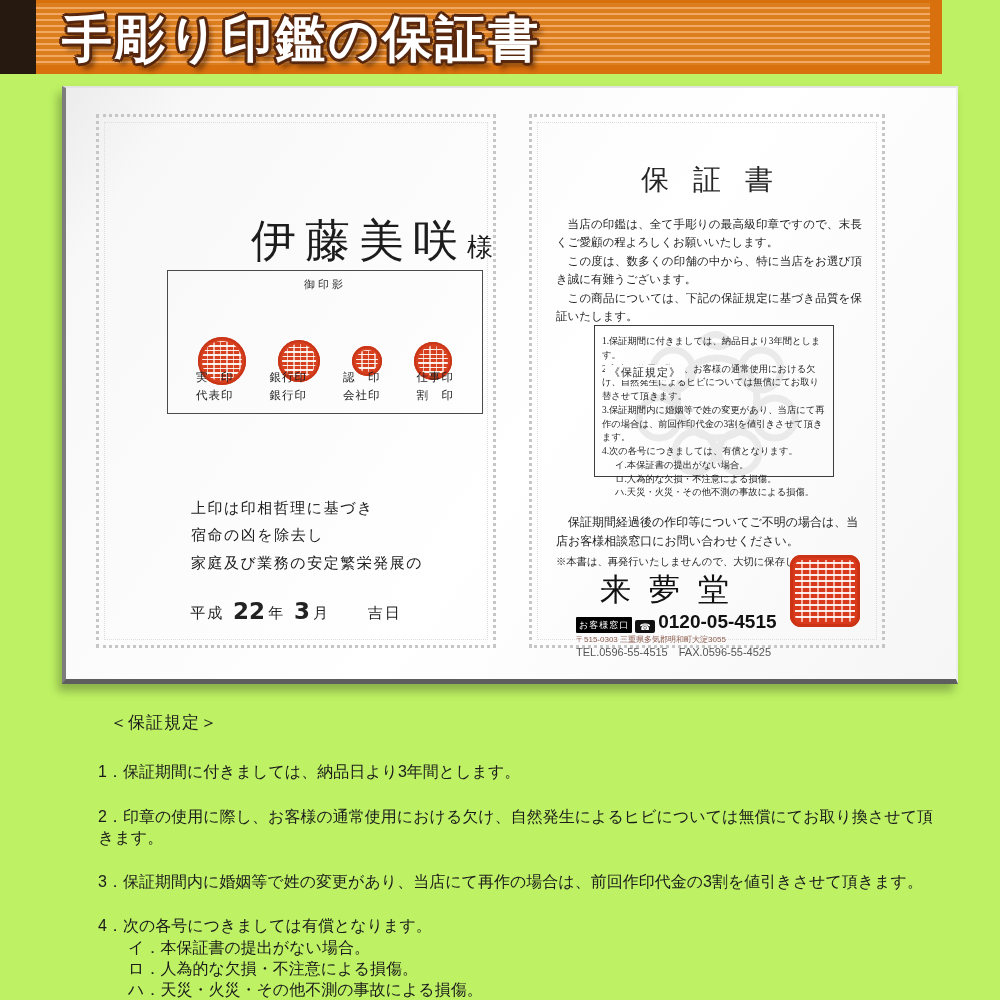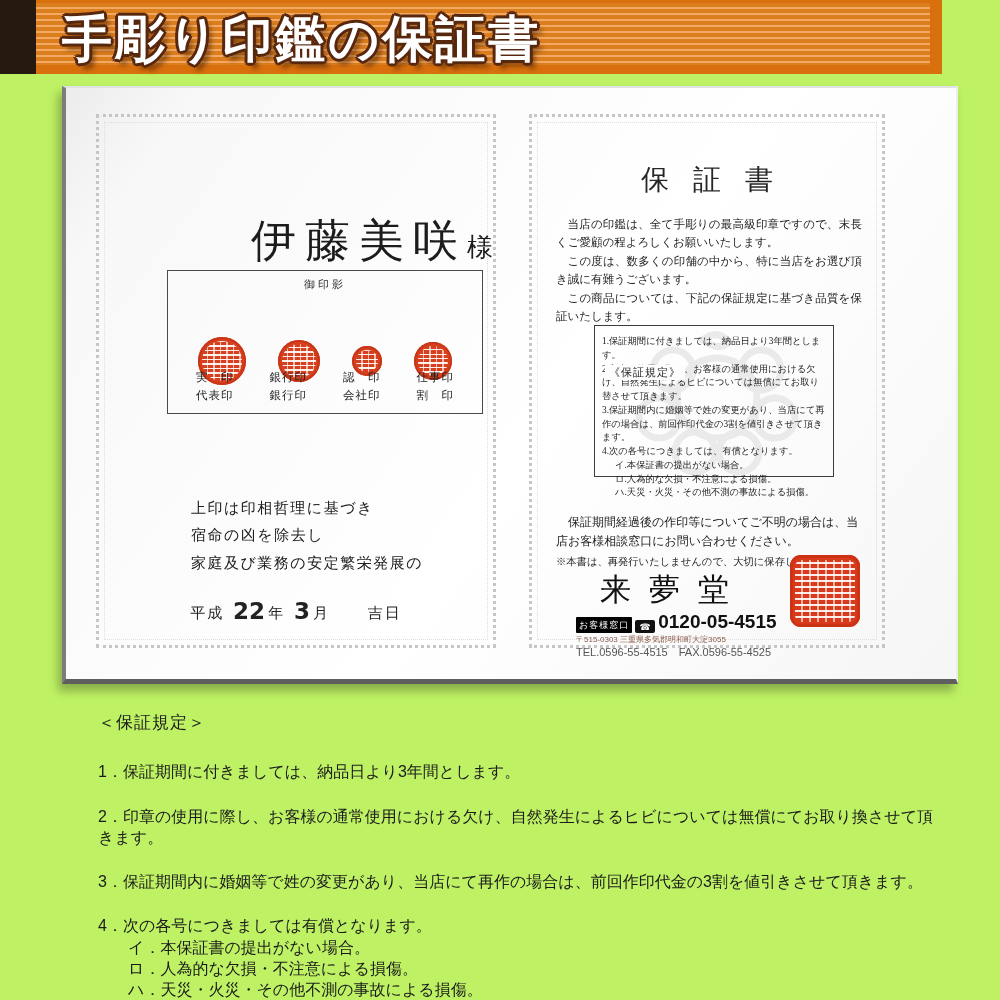--- a/index.html
+++ b/index.html
@@ -105,21 +105,21 @@
     background:#d93a1c; border-radius:11px; overflow:hidden;
     box-shadow:inset 0 0 0 3px #cc3315; }
   .company-seal::after { content:""; position:absolute; inset:5px; border-radius:7px;
     background:
       repeating-linear-gradient(0deg, rgba(255,255,255,0) 0 4px, rgba(255,255,255,.9) 4px 6px),
       repeating-linear-gradient(90deg, rgba(255,255,255,0) 0 6px, rgba(255,255,255,.6) 6px 8px); }
 
   
   .bottom { position:absolute; left:98px; top:712px; width:838px; color:#1b1b1b;
     font-size:16px; line-height:1.32; }
-  .bottom-heading { font-size:17px; margin-bottom:27px; letter-spacing:1px; }
+  .bottom-heading { font-size:17px; margin-bottom:27px; letter-spacing:1px;margin-left:12px; }
   .bottom-item { margin-bottom:23px; }
   .bottom-item.tight { margin-bottom:2px; }
   .bottom-sub { margin-left:30px; line-height:1.3; }
 </style>
 </head>
 <body>
 
 <div id="page">
 
   <div class="banner">

